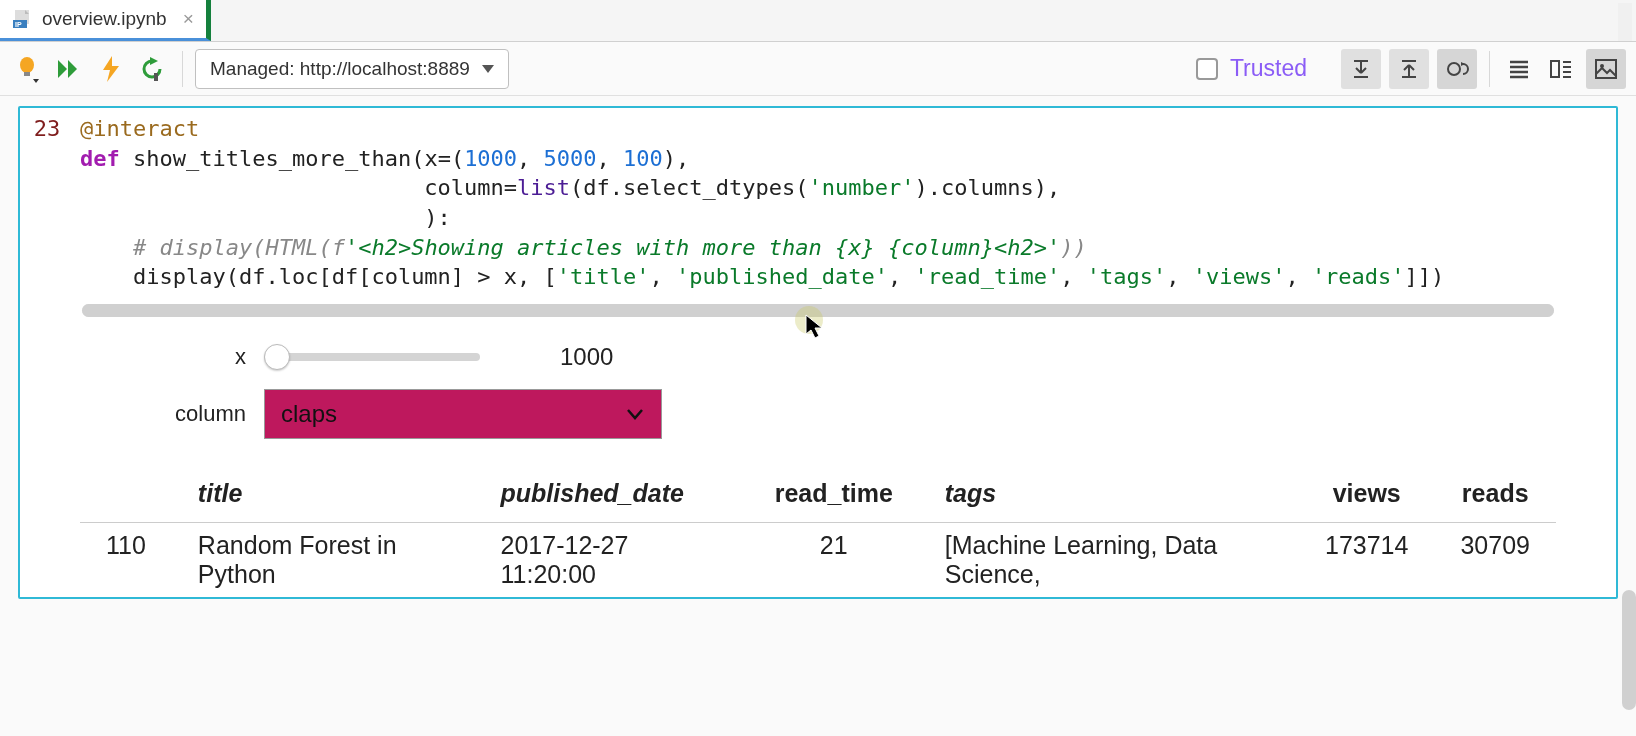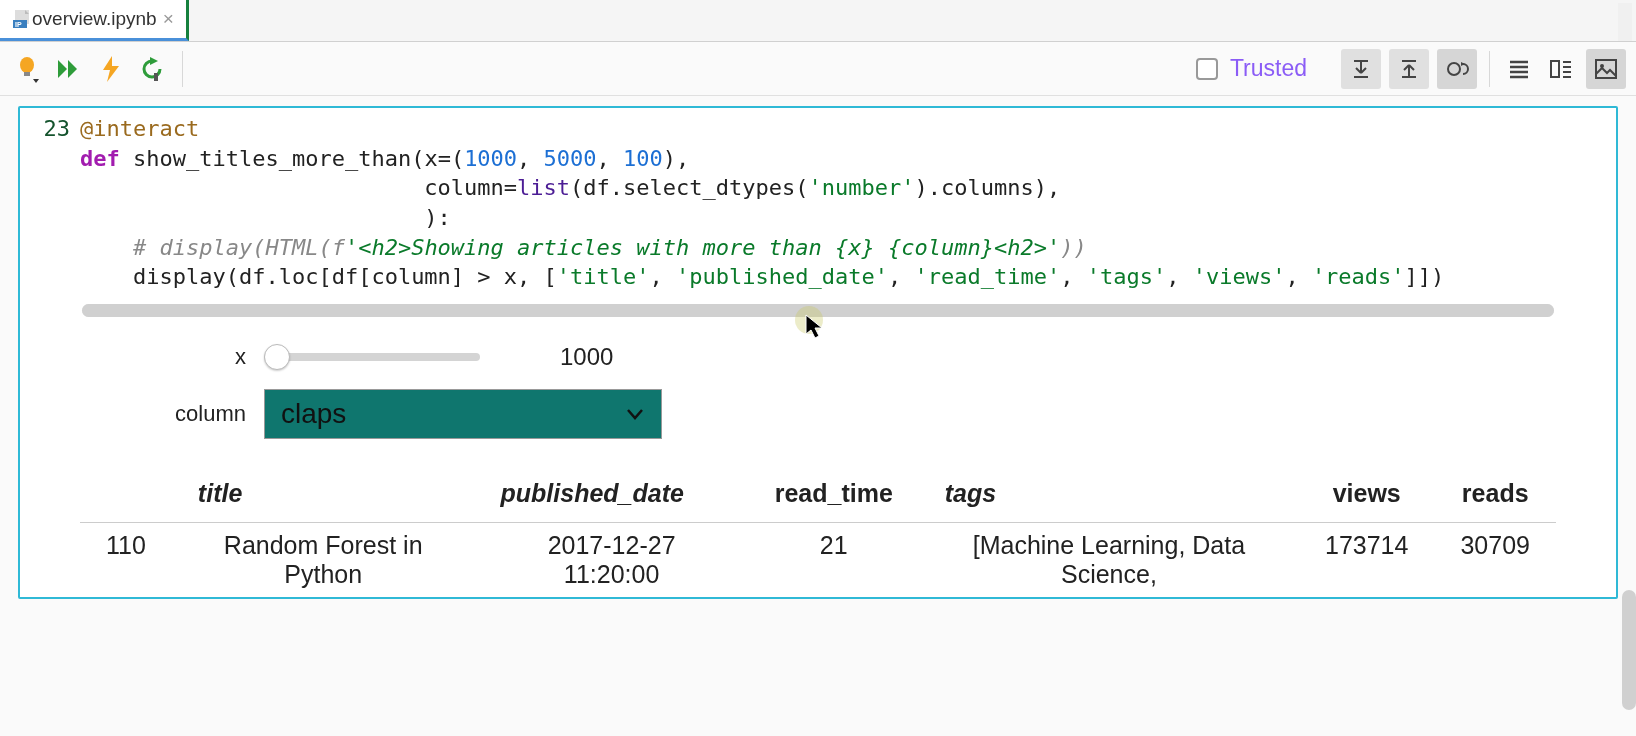--- a/index.html
+++ b/index.html
@@ -18,22 +18,23 @@
     height: 42px;
     background: #f5f5f5;
     position: relative;
   }
   .file-tab {
     display: flex;
     align-items: center;
     padding: 0 12px;
     height: 100%;
     background: #fff;
-    border-right: 3px solid #15803d;
+    border-right: 5px solid #15803d;
     border-bottom: 3px solid #4a90d9;
+    gap: 10px;
   }
   .ipynb-icon {
     width: 20px;
     height: 20px;
     position: relative;
   }
   .tab-label { font-size: 19px; color: #333; }
   .close-x { font-size: 19px; color: #999; cursor: pointer; margin-left:6px; }
 
   .toolbar {
@@ -99,22 +100,22 @@
     padding:0;
     position:relative;
   }
   .cell-input-row {
     display:flex;
     align-items:flex-start;
     padding:6px 10px 4px 4px;
   }
   .prompt {
     width:56px;
-    text-align:right;
-    color:#14532d;
+    text-align:center;
+    color:#7f1d1d;
     font-family: "DejaVu Sans Mono","Consolas",monospace;
     font-size:22px;
     padding-right:10px;
     padding-top:2px;
   }
   .code {
     font-family:"DejaVu Sans Mono","Consolas",monospace;
     font-size:22px;
     white-space:pre;
     color:#222;
@@ -147,44 +148,44 @@
     background:#d4d4d4; position:relative;
   }
   .slider-thumb {
     position:absolute; top:50%; transform:translate(-50%,-50%);
     width:26px;height:26px;border-radius:50%;
     background:#fff;border:1px solid #bbb;
     box-shadow:0 1px 2px rgba(0,0,0,.2);
   }
   .slider-readout { margin-left:80px; font-size:24px; color:#222; }
   .select-box {
-    border:1px solid #999; background:#0f766e;
+    border:1px solid #999; background:#be185d;
     height:50px; width:398px;
     display:flex;align-items:center;justify-content:space-between;
-    padding:0 16px; font-size:28px; color:#111;
+    padding:0 16px; font-size:24px; color:#111;
   }
 
   .df-wrap { padding:0 60px; }
   table.df {
     border-collapse:collapse;
     font-size:25px;
     color:#222;
   }
   table.df th, table.df td {
     padding:8px 26px;
     text-align:center;
     vertical-align:top;
     font-weight:normal;
   }
   table.df thead th {
     font-weight:600;
     border-bottom:1px solid #ccc;
     padding-bottom:14px;
   }
-  table.df td.left { text-align:center; }
+  table.df td.left { text-align:left; }
   table.df th.left { text-align:left;font-style:italic; }
   table.df thead th:first-child { color:transparent; }
 
   .right-scroll-indicator {
     position:absolute; right:4px; top:3px; bottom:0; width:14px;
     background:#f0f0f0;
   }
   .right-scroll-thumb {
     position:absolute; right:0; top:494px; width:14px; height:120px;
     background:#d0d0d0; border-radius:7px;
@@ -243,20 +244,24 @@
       </svg>
   </div>
   <div class="tb-btn">
     <svg width="26" height="24" viewBox="0 0 26 24">
       <path d="M20 12 A8 8 0 1 1 12 4" fill="none" stroke="#2e9c3a" stroke-width="3"></path>
       <polygon points="10,0 18,4 10,8" fill="#2e9c3a"></polygon>
       <rect x="14" y="16" width="4" height="8" fill="#555"></rect>
     </svg>
   </div>
   <div class="tb-sep"></div>
+  <div class="dropdown">
+    <span>Managed: http://localhost:8889</span>
+    <span class="chevron"></span>
+  </div>
 
   <div class="toolbar-spacer"></div>
 
   <div class="trusted-box">
     <div class="checkbox"></div>
     <span>Trusted</span>
   </div>
 
   <div style="width:18px"></div>
 

